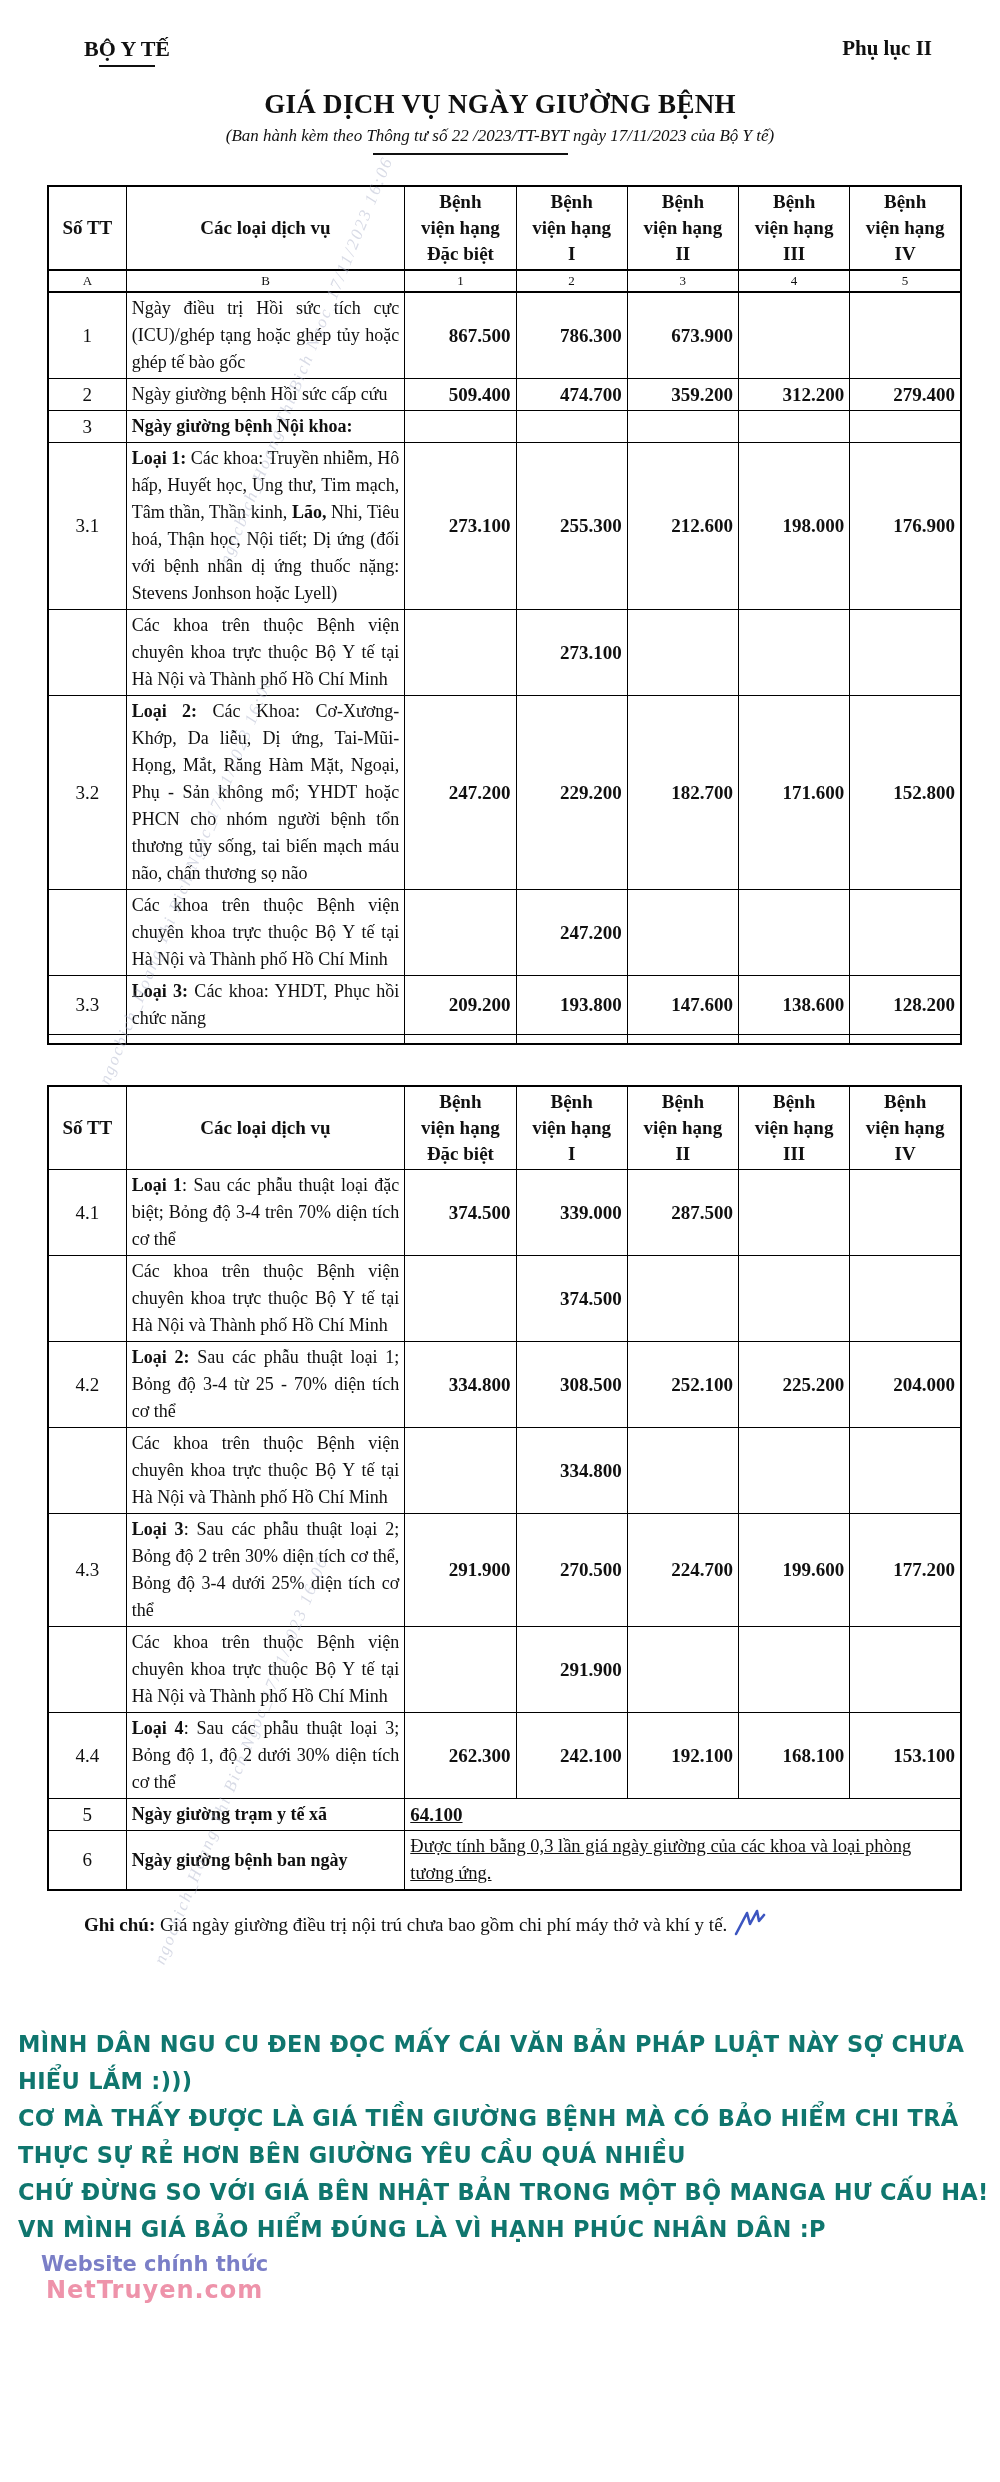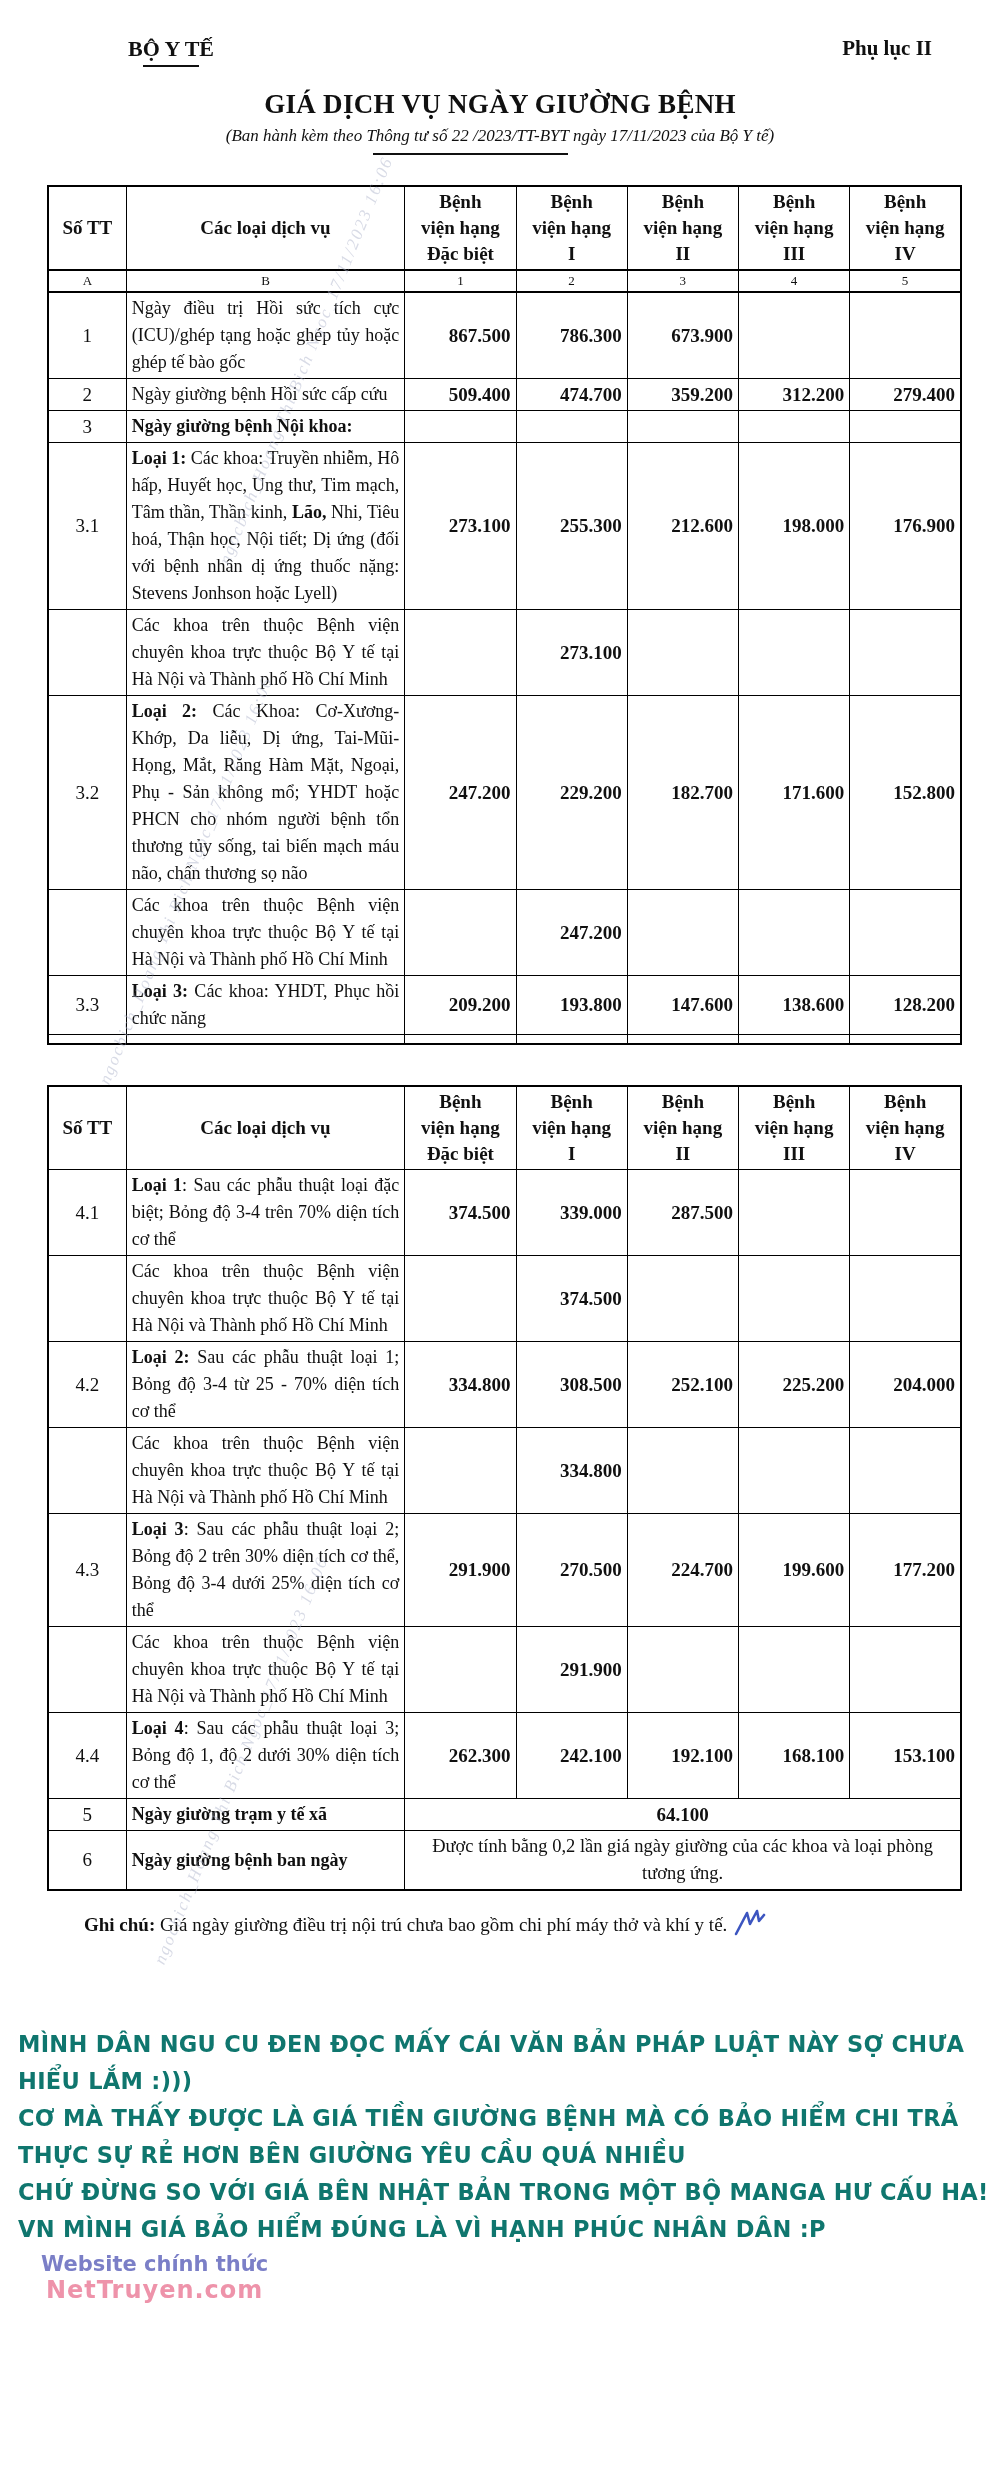--- a/index.html
+++ b/index.html
@@ -4,38 +4,38 @@
 <style>
   html,body{margin:0;padding:0;background:#ffffff;}
   .page{
     width:1000px; min-height:2482px; background:#fff; position:relative;
     font-family:"Liberation Serif","DejaVu Serif",serif; color:#101010;
     overflow:hidden;
   }
   
   .doc-header{display:flex; justify-content:space-between; align-items:flex-start;
     padding:36px 68px 0 84px; font-weight:bold; font-size:22px;}
-  .ministry{text-align:left;margin-left:44px;}
+  .ministry{text-align:left;}
   .ministry::after{content:""; display:block; width:56px; border-top:2px solid #101010; margin:3px auto 0;}
   .appendix{font-size:21px;}
   .doc-title{text-align:center; font-weight:bold; font-size:27px; margin-top:22px; letter-spacing:.3px;}
   .doc-subtitle{text-align:center; font-style:italic; font-size:17px; margin-top:6px;}
   .sub-underline{width:195px; border-top:2.5px solid #101010; margin:7px auto 0; position:relative; left:-30px;}
   
   table.price{border-collapse:collapse; margin:30px 0 0 47px; width:915px; table-layout:fixed;
     border:2px solid #000;}
   table.price th, table.price td{border:1px solid #000; padding:2px 5px; vertical-align:middle;}
   col.c-stt{width:78px;} col.c-desc{width:278px;} col.c-p{width:111px;}
   th.hcell{font-weight:bold; font-size:19px; padding:6px 2px; text-align:center; line-height:26px;}
   tr.subhead td{font-size:13px; text-align:center; padding:2px; border-top:2px solid #000; border-bottom:2px solid #000;}
   td.no{text-align:center; font-size:19px; padding:2px 2px;}
   td.desc{font-size:18px; line-height:27px; text-align:justify; padding:4px 6px;}
   td.desc.bold-all{font-weight:bold;}
   td.val{font-weight:bold; font-size:19px; text-align:right; padding-right:8px;}
-  td.merged{text-align:center; font-size:18.5px; line-height:27px; padding:4px 10px;}
+  td.merged{font-size:18.5px; line-height:27px; padding:4px 10px;text-decoration:underline;}
   td.merged.mbold{font-weight:bold; font-size:19px;}
   tr.cutrow td{height:8px; padding:0; border-bottom:none;}
   .tbl-gap{height:10px;}
   
   .note{margin:16px 30px 0 84px; font-size:19px; line-height:26px;}
   .note .lbl{font-weight:bold;}
   .pen-mark{display:inline-block; vertical-align:-6px; margin-left:6px;}
   
   .comments{margin:88px 8px 0 18px; font-family:"DejaVu Sans","Liberation Sans",sans-serif;
     font-weight:bold; font-size:22.5px; line-height:37px; color:#0f766e; letter-spacing:.3px;}
@@ -308,21 +308,21 @@
           <td class="val">153.100</td>
         </tr>
         <tr>
           <td class="no">5</td>
           <td class="desc bold-all"><span style="font-weight: bold;">Ngày giường trạm y tế xã</span></td>
           <td class="merged mbold" colspan="5">64.100</td>
         </tr>
         <tr>
           <td class="no">6</td>
           <td class="desc bold-all"><span style="font-weight: bold;">Ngày giường bệnh ban ngày</span></td>
-          <td class="merged" colspan="5">Được tính bằng 0,2 lần giá ngày giường của các khoa và loại phòng tương ứng.</td>
+          <td class="merged" colspan="5">Được tính bằng 0,3 lần giá ngày giường của các khoa và loại phòng tương ứng.</td>
         </tr>
       </tbody>
   </table>
 
   <div class="note">
     <span class="lbl">Ghi chú:</span><span> Giá ngày giường điều trị nội trú chưa bao gồm chi phí máy thở và  khí y tế.</span><svg class="pen-mark" width="34" height="30" viewBox="0 0 34 30">
       <path d="M3 27 L14 6 L17 17 L24 4 L26 14 L31 8" fill="none" stroke="#3c55c0" stroke-width="2.6" stroke-linecap="round" stroke-linejoin="round"></path>
     </svg>
   </div>
 

